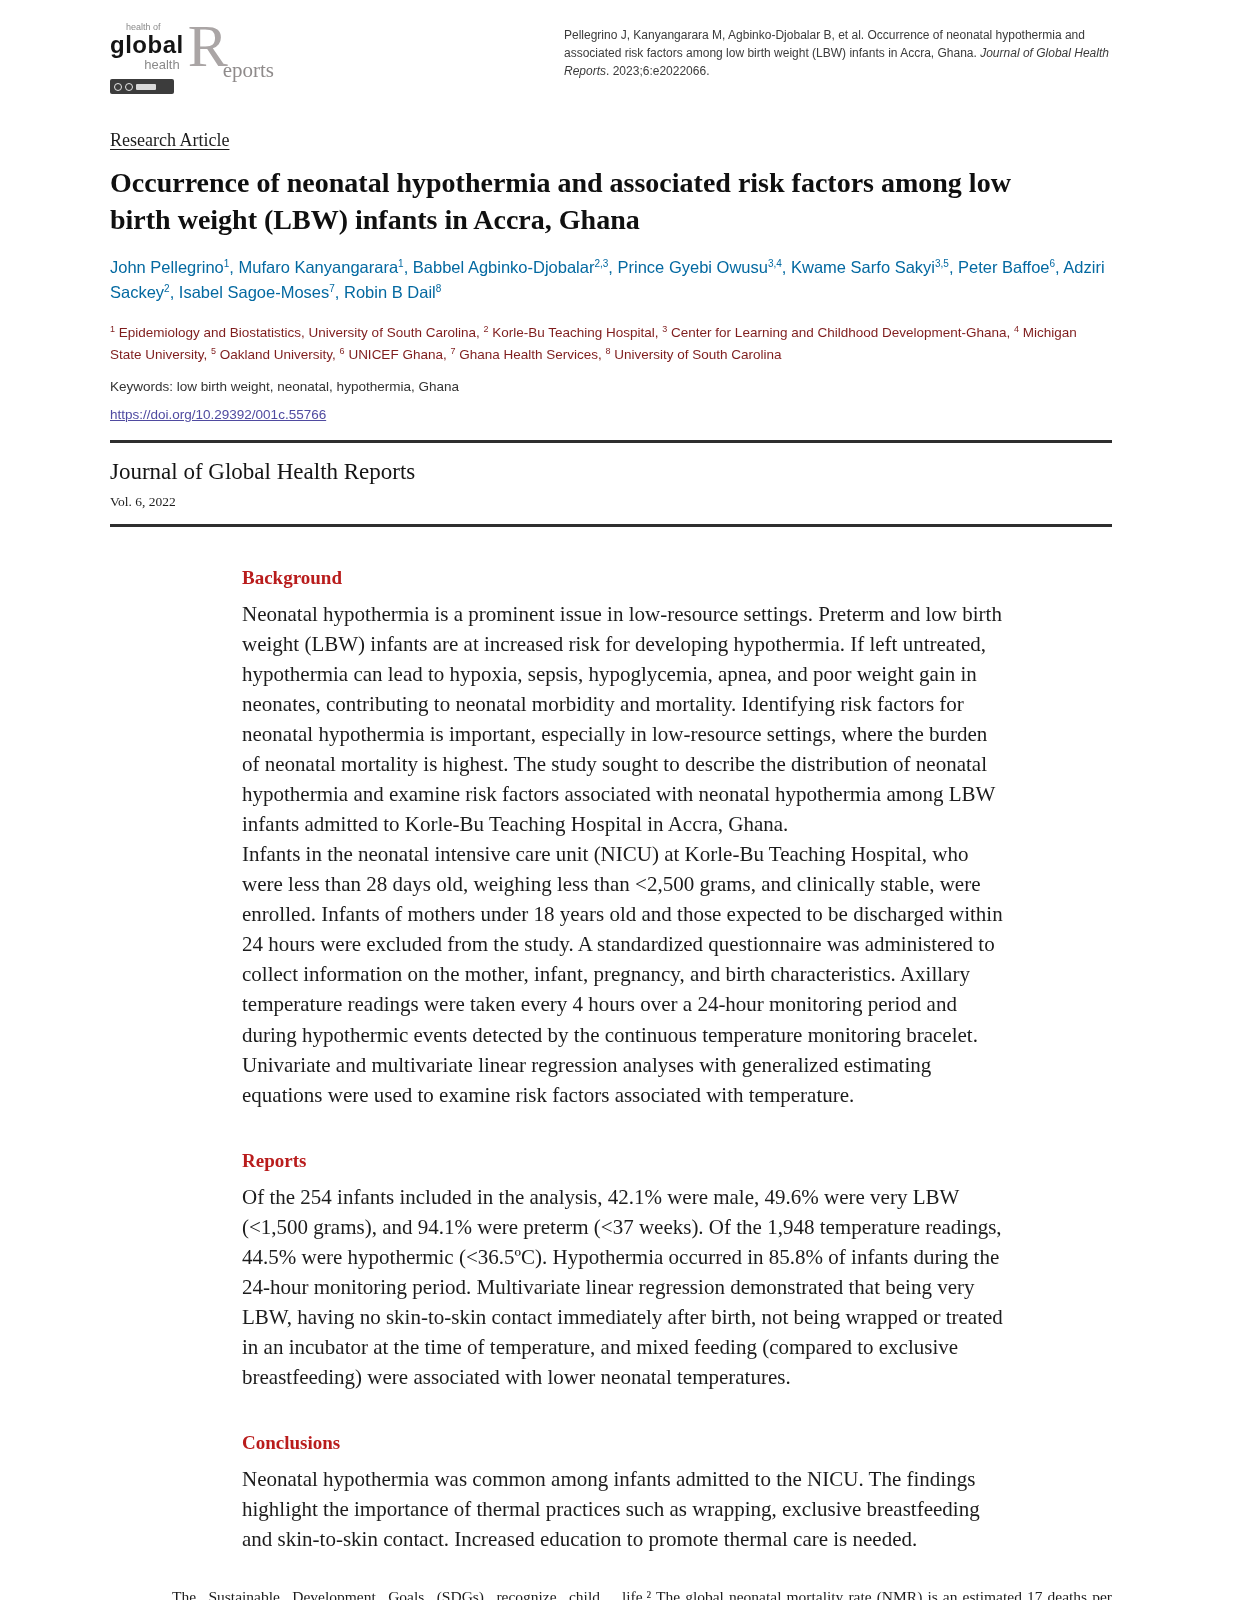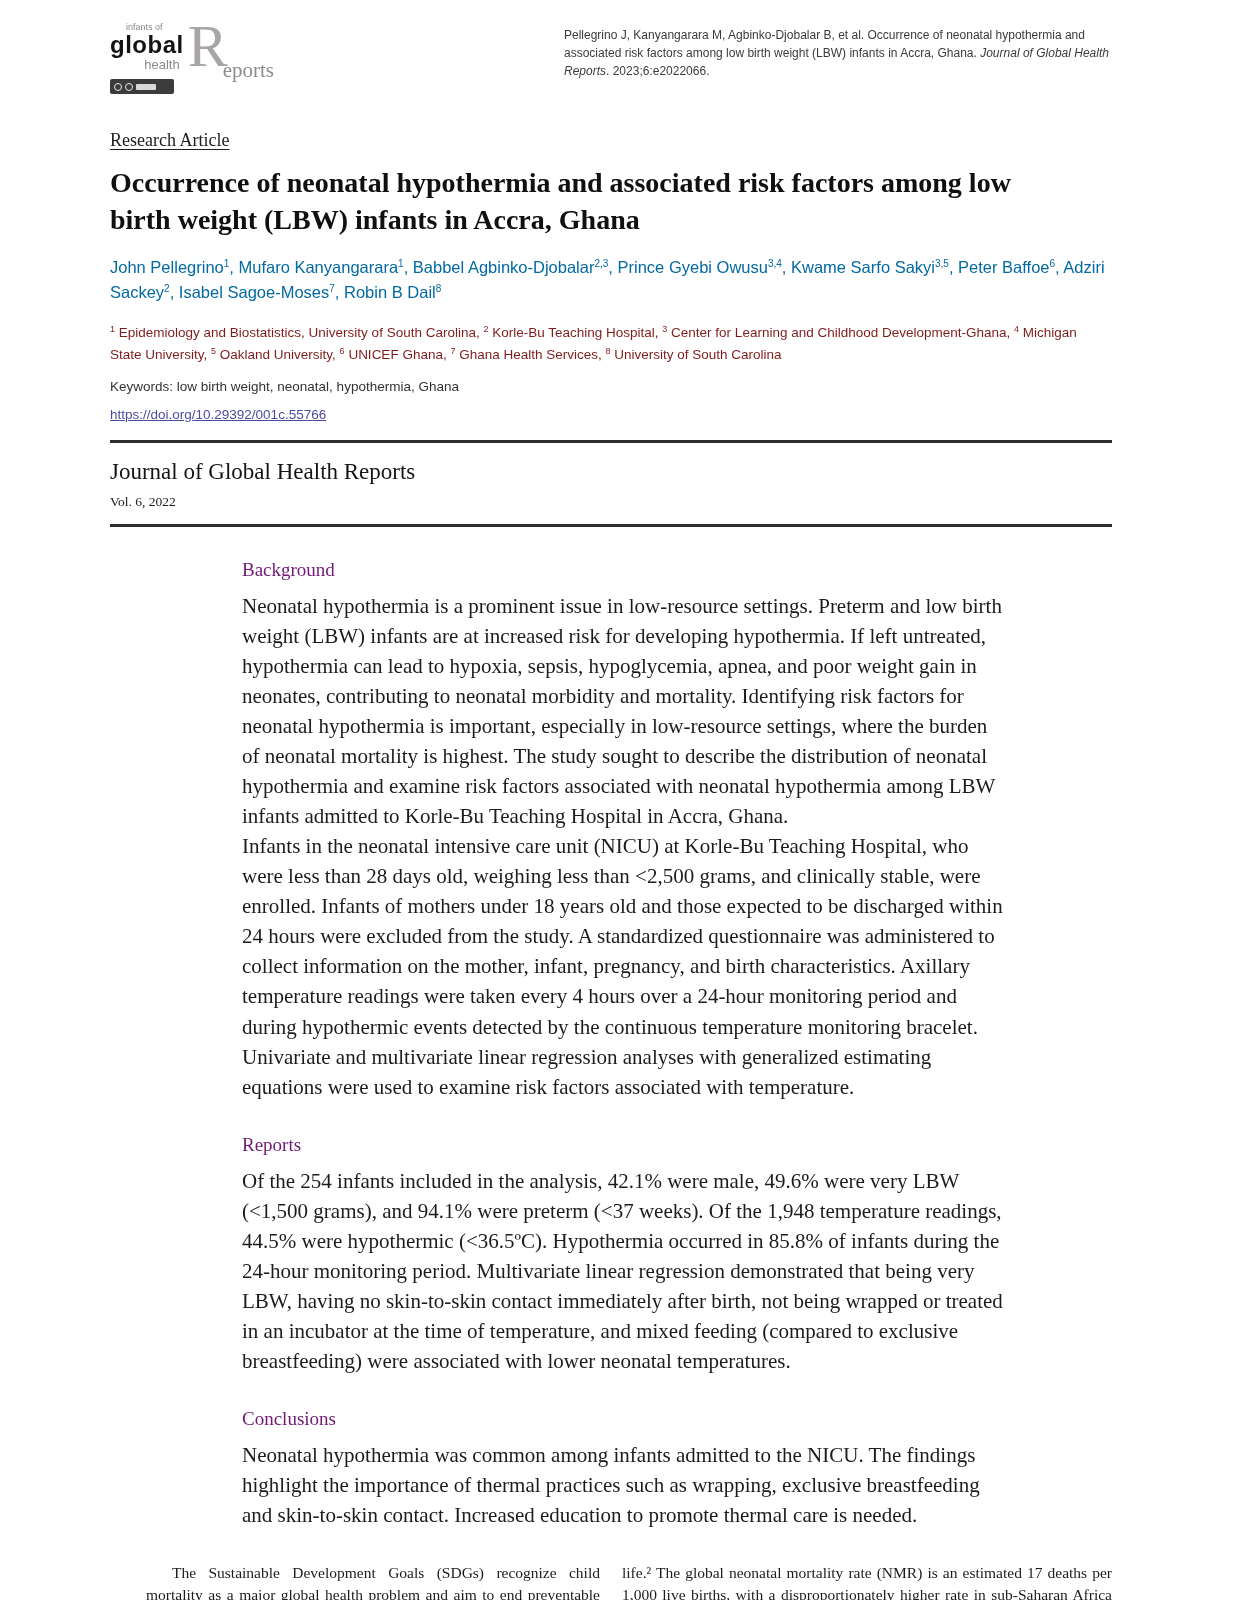--- a/index.html
+++ b/index.html
@@ -38,38 +38,38 @@
   .doi-line { margin-top:13px; font-family:"Liberation Sans",sans-serif; font-size:13.5px; }
   .doi-line a { color:var(--link); text-decoration:underline; }
 
   .rule { border:none; border-top:3px solid var(--rule); margin:18px 0 0; }
   .journal-name { margin-top:16px; font-size:23px; color:#141414; }
   .vol { margin-top:9px; font-size:13.5px; }
   .rule2 { border:none; border-top:3px solid var(--rule); margin:14px 0 0; }
 
   
   .abstract { margin-left:132px; max-width:762px; }
-  .abstract section h2 { font-size:19px; font-weight:400; margin:32px 0 10px; color:#701a75; }
+  .abstract section h2 { font-size:19px; font-weight:700; margin:40px 0 10px; color:#b91c1c; }
   .abstract section p { margin:0; font-size:21px; line-height:1.43; color:#1c1c1c; }
 
   
   .body-cols { display:flex; gap:22px; margin-top:32px; }
   .col { flex:1; font-size:15.5px; line-height:1.47; text-align:justify; color:#1c1c1c; }
   .col p { margin:0; }
   .col-left p { text-indent:26px;margin-left:36px; }
 </style>
 </head>
 <body>
 
 <div class="page">
 
   <div class="header">
     <div class="logo">
       <div class="logo-left">
-        <div class="logo-journal-of">infants of</div>
+        <div class="logo-journal-of">health of</div>
         <div class="logo-global">global</div>
         <div class="logo-health">health</div>
         <div class="logo-badge">
           <span class="badge-dot"></span>
           <span class="badge-dot"></span>
           <span class="badge-bar"></span>
         </div>
       </div>
       <div class="logo-r">R</div>
       <div class="logo-eports">eports</div>

